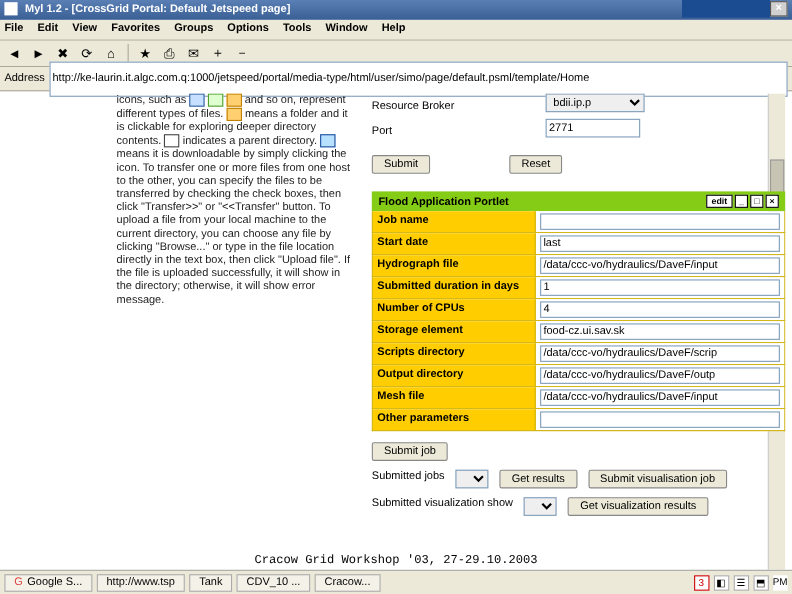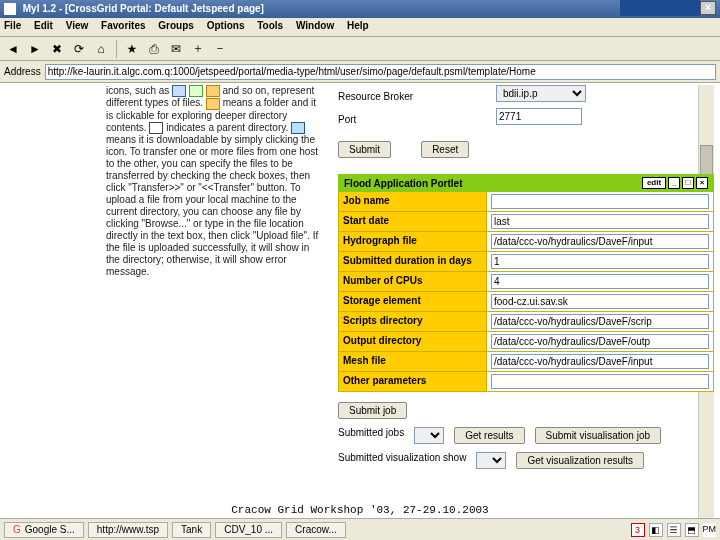--- a/index.html
+++ b/index.html
@@ -7,29 +7,29 @@
   .titlebar { background: linear-gradient(#5a7fb5,#3a5f95); color: #fff; height: 18px; line-height: 18px; padding: 0 4px; font-weight: bold; font-size: 10px; position: relative; }
   .titlebar .ico { display: inline-block; width: 12px; height: 12px; background: #fff; margin-right: 4px; vertical-align: middle; }
   .titlebar .winbtns { position: absolute; right: 4px; top: 1px; display: flex; gap: 2px; }
   .titlebar .winbtns span { display: inline-block; width: 16px; height: 14px; background: #d0d0d0; border: 1px solid #555; text-align: center; font-size: 10px; line-height: 12px; }
   .menubar { background: #ece9d8; border-bottom: 1px solid #aca899; height: 19px; padding: 2px 4px 0 4px; font-size: 10px; font-weight: bold; }
   .menubar span { margin-right: 10px; }
   .toolbar { background: #ece9d8; border-bottom: 1px solid #aca899; height: 24px; padding: 2px 4px; display: flex; align-items: center; gap: 4px; }
   .tbtn { width: 18px; height: 18px; border: 1px solid transparent; display: inline-flex; align-items: center; justify-content: center; font-size: 12px; }
   .tsep { width: 1px; height: 18px; background: #aca899; margin: 0 2px; }
   .addrbar { background: #ece9d8; border-bottom: 1px solid #aca899; height: 22px; padding: 2px 4px; display: flex; align-items: center; gap: 4px; font-size: 10px; }
-  .addrbar input { flex: 1; font-size: 10px; height: 16px; padding: 0 2px; border: 1px solid #7f9db9; }
+  .addrbar input { flex: 1; font-size: 10px; height: 32px; padding: 0 2px; border: 1px solid #7f9db9; }
   .content { position: absolute; left: 6px; right: 6px; top: 85px; bottom: 22px; overflow: hidden; }
   .leftblock { position: absolute; left: 0; top: 0; width: 322px; font-size: 10px; color: #222; line-height: 12px; padding: 0 8px 0 100px; }
   .leftblock .icon-inline { display: inline-block; width: 14px; height: 12px; background: #ffd070; border: 1px solid #c08000; vertical-align: middle; }
   .rightblock { position: absolute; left: 332px; top: 0; right: 0; }
   .formrow { display: flex; align-items: flex-end; font-size: 10px; margin-bottom: 6px; gap: 48px; }
   .formrow .lbl { width: 110px; }
   .formrow input, .formrow select { font-size: 10px; height: 17px; border: 1px solid #7f9db9; padding: 0 2px; }
-  .btnrow { display: flex; gap: 30px; margin: 16px 0; }
+  .btnrow { display: flex; gap: 72px; margin: 16px 0; }
   .btn { font-size: 10px; padding: 2px 10px; background: #ece9d8; border: 1px solid #888; border-radius: 2px; }
   .portlet-hdr { background: #84cc16; color: #000; font-weight: bold; font-size: 10px; padding: 3px 6px; display: flex; align-items: center; margin-top: 6px; }
   .portlet-hdr .spacer { flex: 1; }
   .portlet-hdr .hicon { display: inline-block; width: 12px; height: 12px; background: #fff; border: 1px solid #000; margin-left: 2px; font-size: 8px; text-align: center; line-height: 10px; }
   .pt { display: flex; border: 1px solid #cdb000; border-top: none; background: #fff; }
   .pt .plbl { width: 148px; background: #ffcd00; color: #000; font-weight: bold; font-size: 10px; padding: 3px 4px; border-right: 1px solid #cdb000; }
   .pt .pval { flex: 1; padding: 2px 4px; }
   .pt .pval input { width: 100%; font-size: 10px; height: 15px; border: 1px solid #7f9db9; padding: 0 2px; }
   .belowbtns { margin-top: 10px; }
   .jobsrow { display: flex; align-items: flex-start; gap: 10px; font-size: 10px; margin-top: 8px; }

